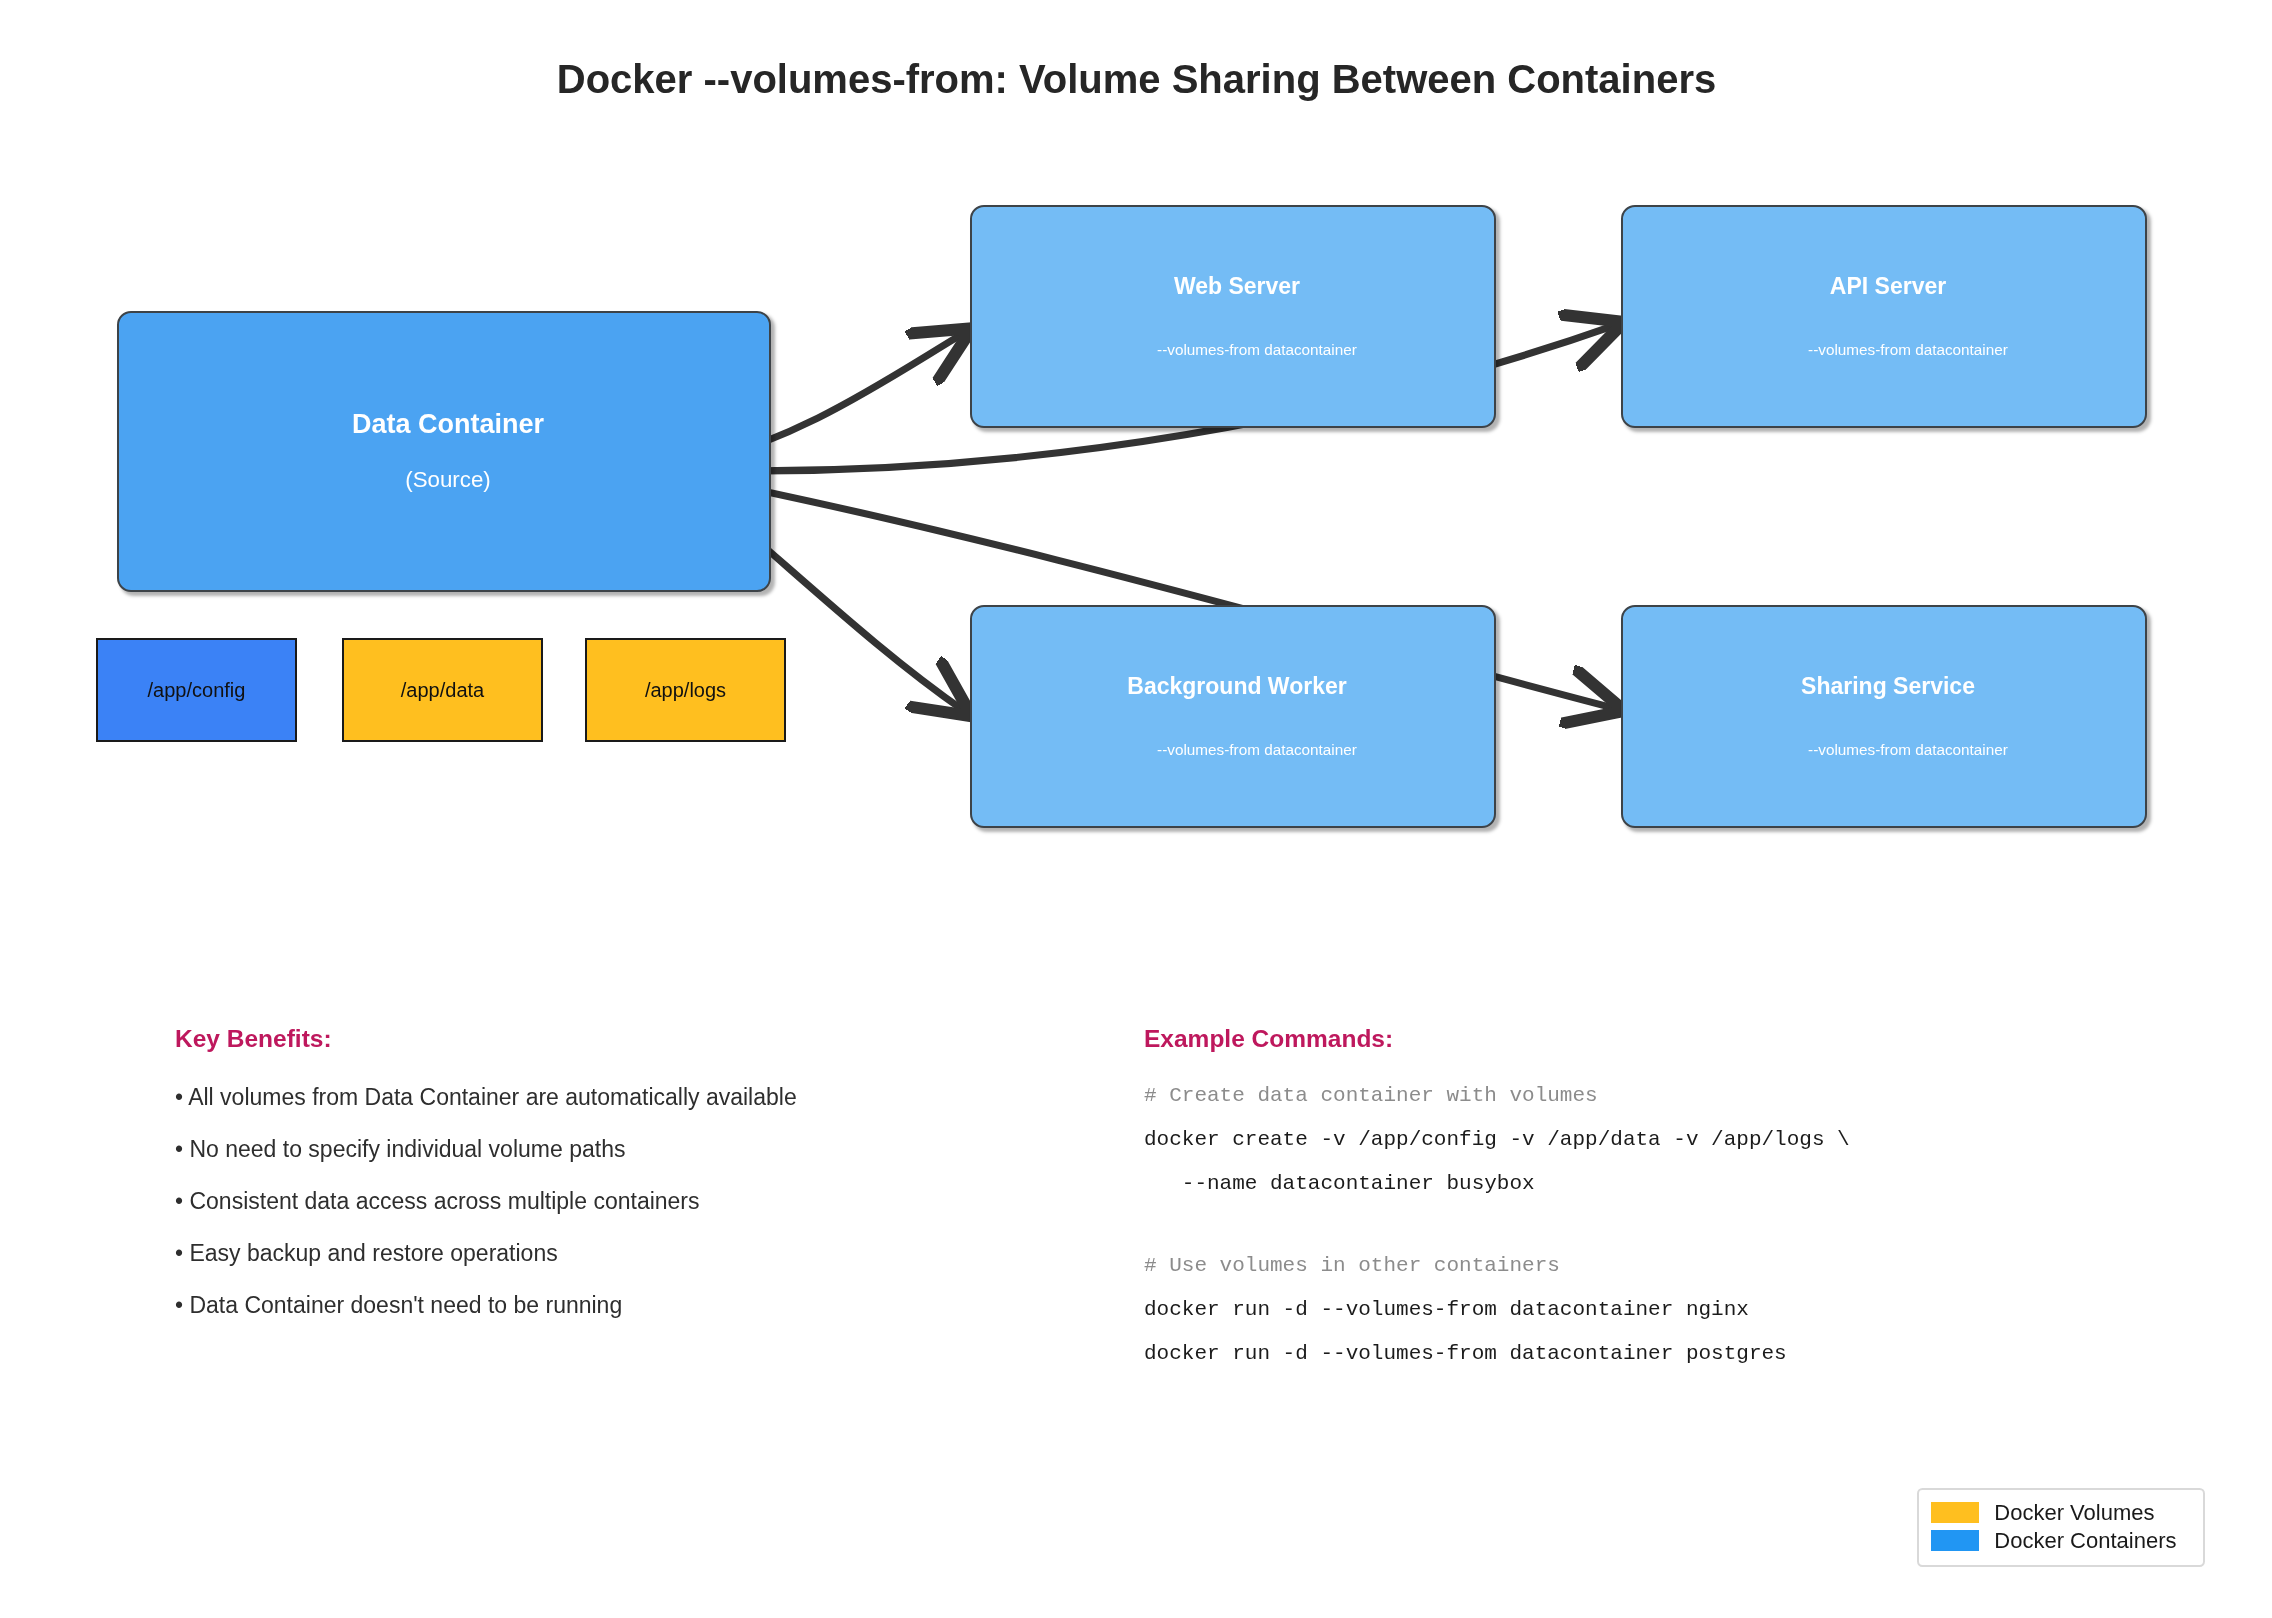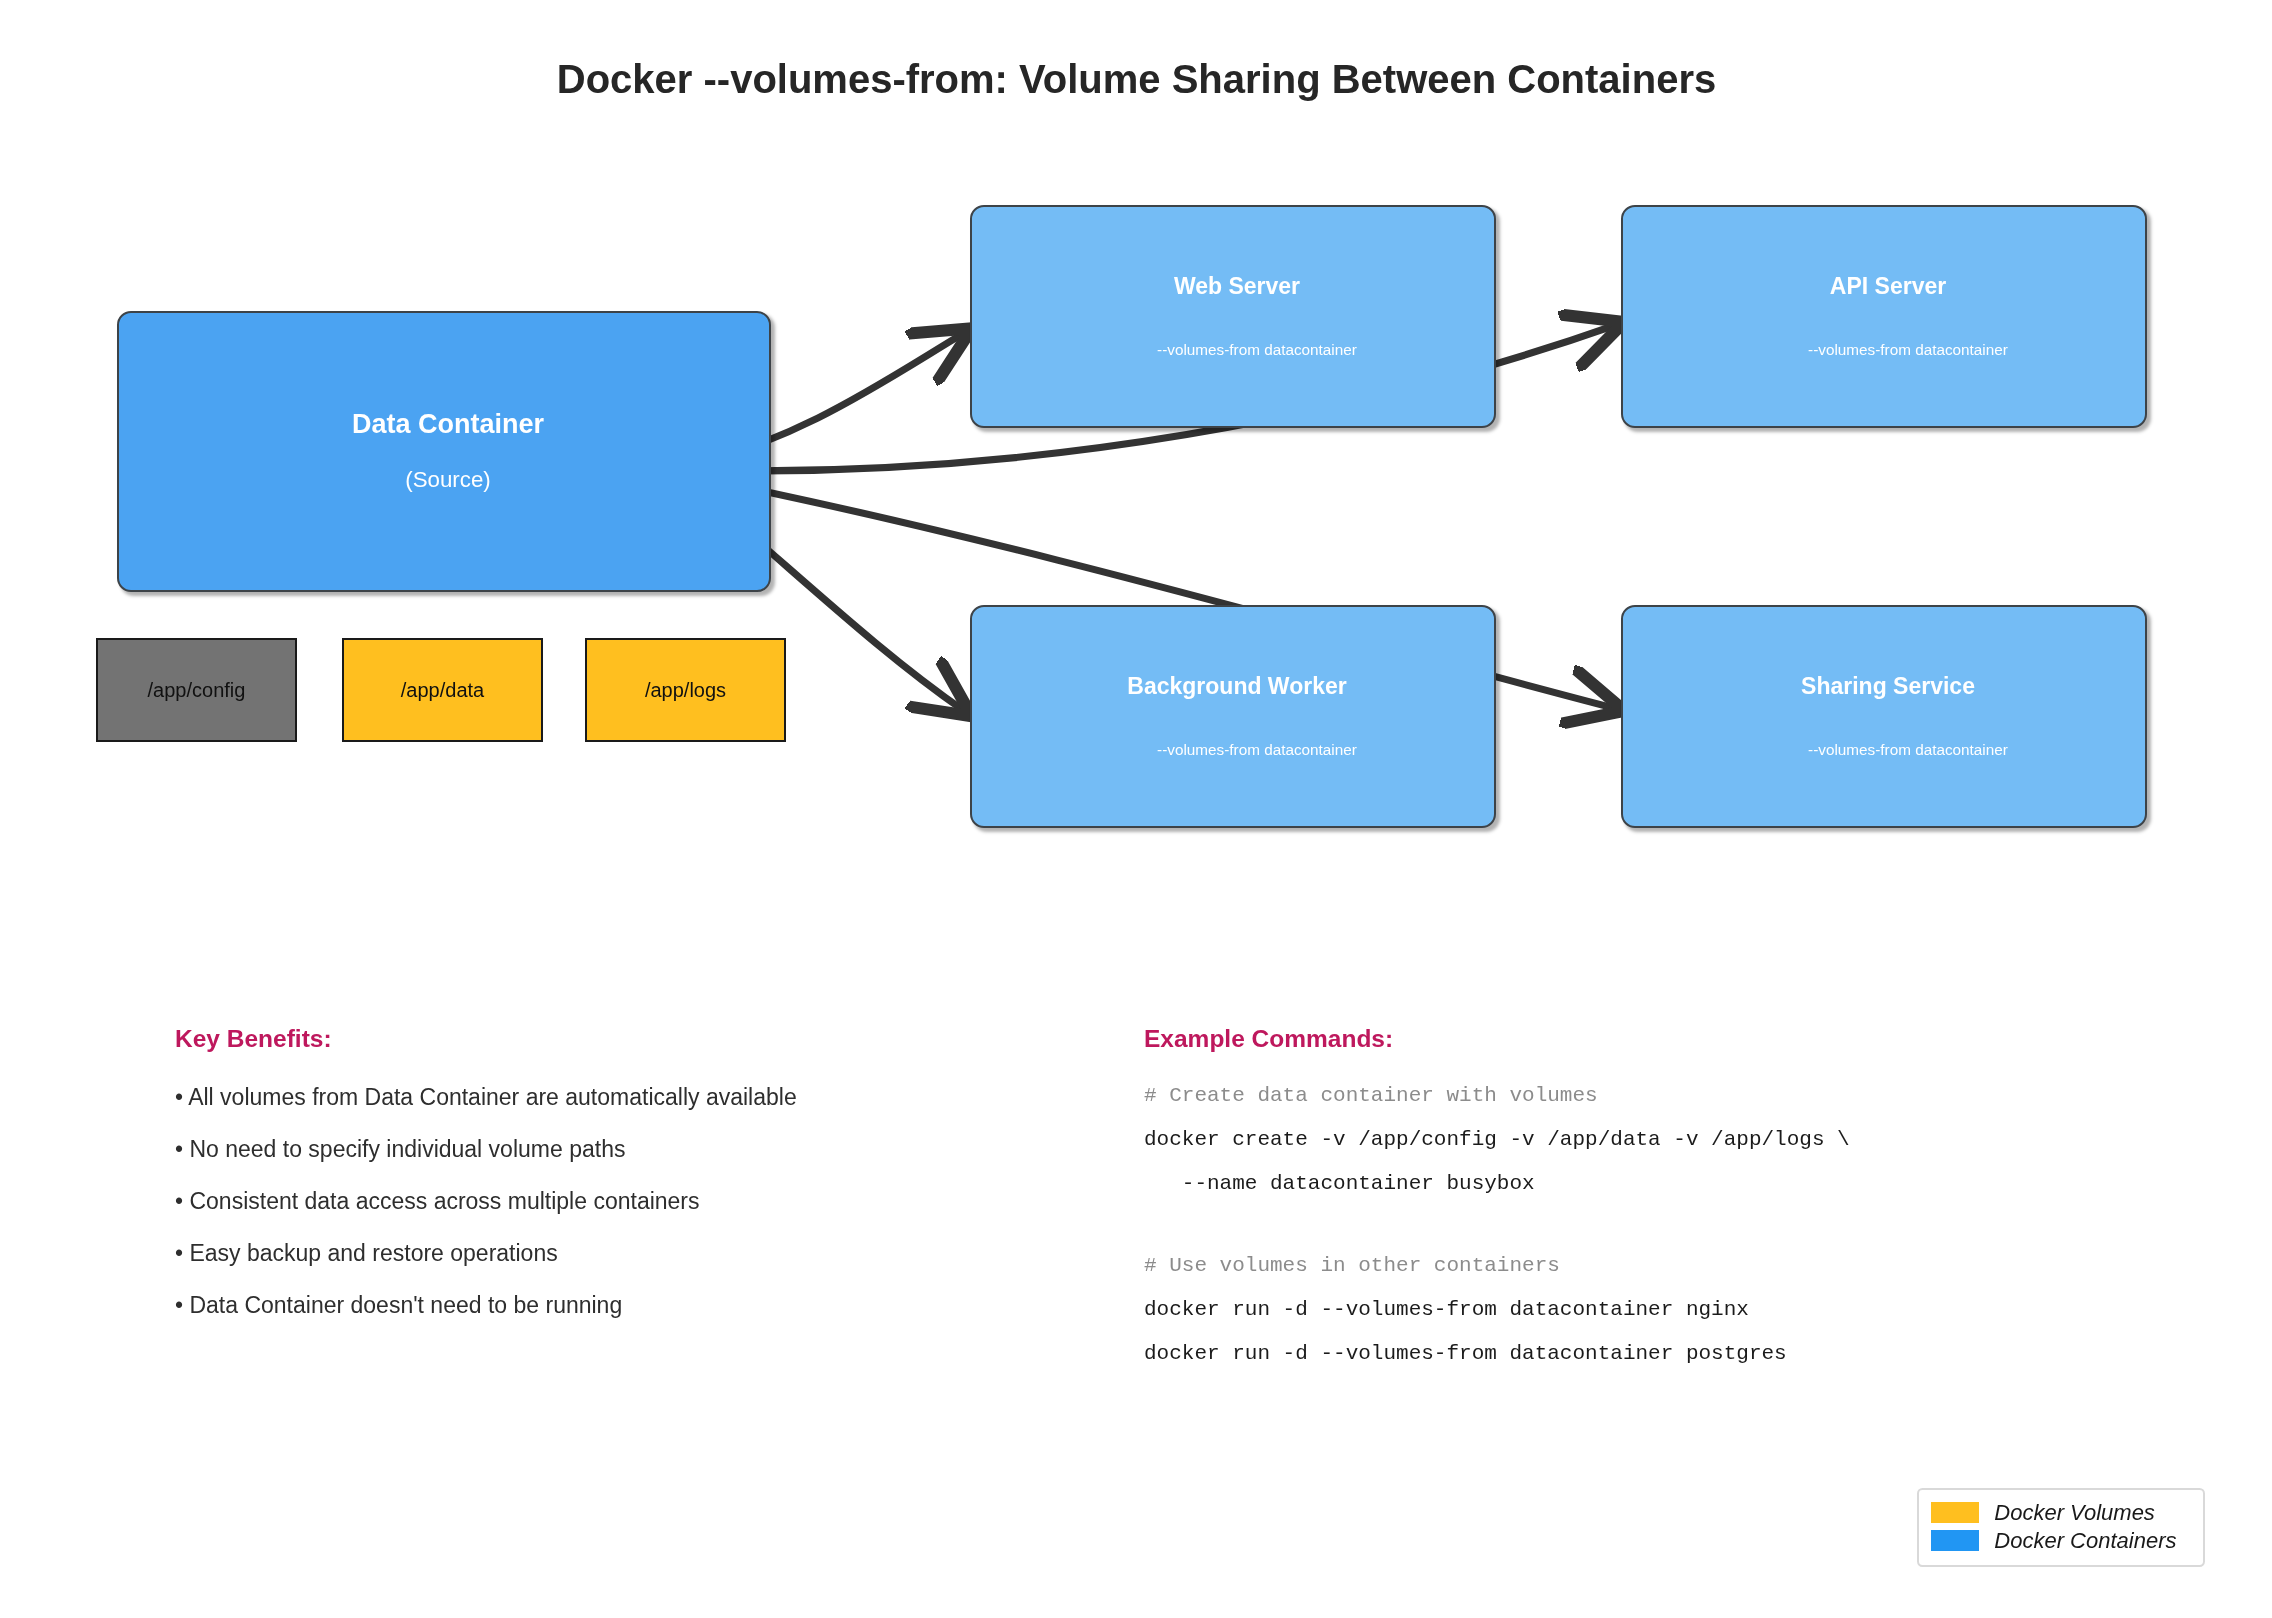--- a/index.html
+++ b/index.html
@@ -115,21 +115,20 @@
     width:288px;
     background:#ffffff;
     border:2.2px solid #d9d9d9;
     border-radius:5.4px;
     padding:7.6px 12px 8.7px 12px;
     box-sizing:border-box;
   }
   .legend-row{
     display:flex;align-items:center;
     margin:2.2px 0;
-    font-style:italic;
   }
   .legend-swatch{
     width:48px;height:21px;
     margin-right:15.3px;
     flex:0 0 auto;
   }
   .legend-text{font-size:22px;color:#1a1a1a;white-space:nowrap;}
 </style>
 </head>
 <body>
@@ -154,21 +153,21 @@
 
       <path d="M1252,876 C1430,1020 1590,1180 1770,1305"></path>
     </g>
   </svg>
 
   <div class="node rounded node-source" style="background: rgb(75, 163, 242);">
     <div class="nlabel">Data Container</div>
     <div class="nsub">(Source)</div>
   </div>
 
-  <div class="vol vol-0" style="background: #737373;">
+  <div class="vol vol-0" style="background: #3b82f6;">
     <span>/app/config</span>
   </div>
   <div class="vol vol-1" style="background: rgb(255, 191, 31);">
     <span>/app/data</span>
   </div>
   <div class="vol vol-2" style="background: rgb(255, 191, 31);">
     <span>/app/logs</span>
   </div>
 
   <div class="node rounded node-consumer pos-web" style="background: rgb(116, 188, 245);">

